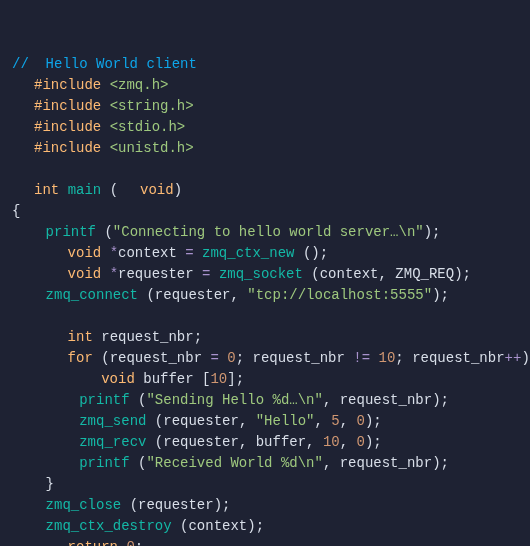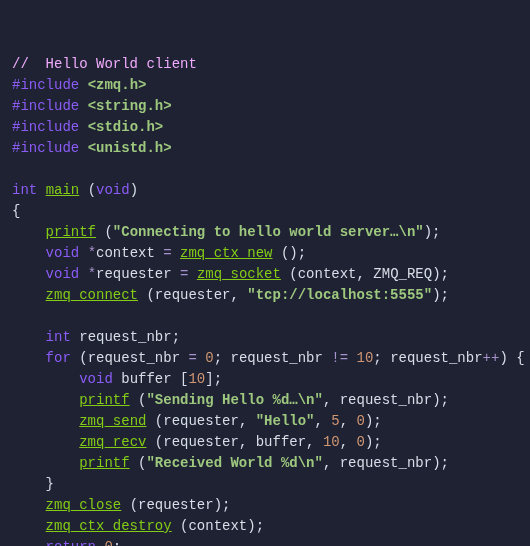--- a/index.html
+++ b/index.html
@@ -6,24 +6,24 @@
     margin: 0;
     padding: 12px;
     background: #1e2233;
     font-family: 'Consolas', 'Monaco', 'Courier New', monospace;
     font-size: 14px;
     line-height: 21px;
     color: #d8dee8;
     width: 506px;
     white-space: pre;
   }
-  .comment { color: #f0abfc; }
-  .keyword { color: #8b5cf6; }
-  .ident { color: #84cc16; text-decoration: underline; }
-  .string { color: #9ec87e; font-weight: bold; }
+  .comment { color: #0ea5e9; }
+  .keyword { color: #fdba74; margin-left: 22px; }
+  .ident { color: #14b8a6; }
+  .string { color: #9ec87e; }
   .number { color: #d09772; }
   .punc { color: #d8dee8; }
   .op { color: #a892cc; }
 </style>
 </head>
 <body>
 
 <div><span class="comment">//  Hello World client</span>
 <span class="keyword">#include</span> <span class="string">&lt;zmq.h&gt;</span>
 <span class="keyword">#include</span> <span class="string">&lt;string.h&gt;</span>

